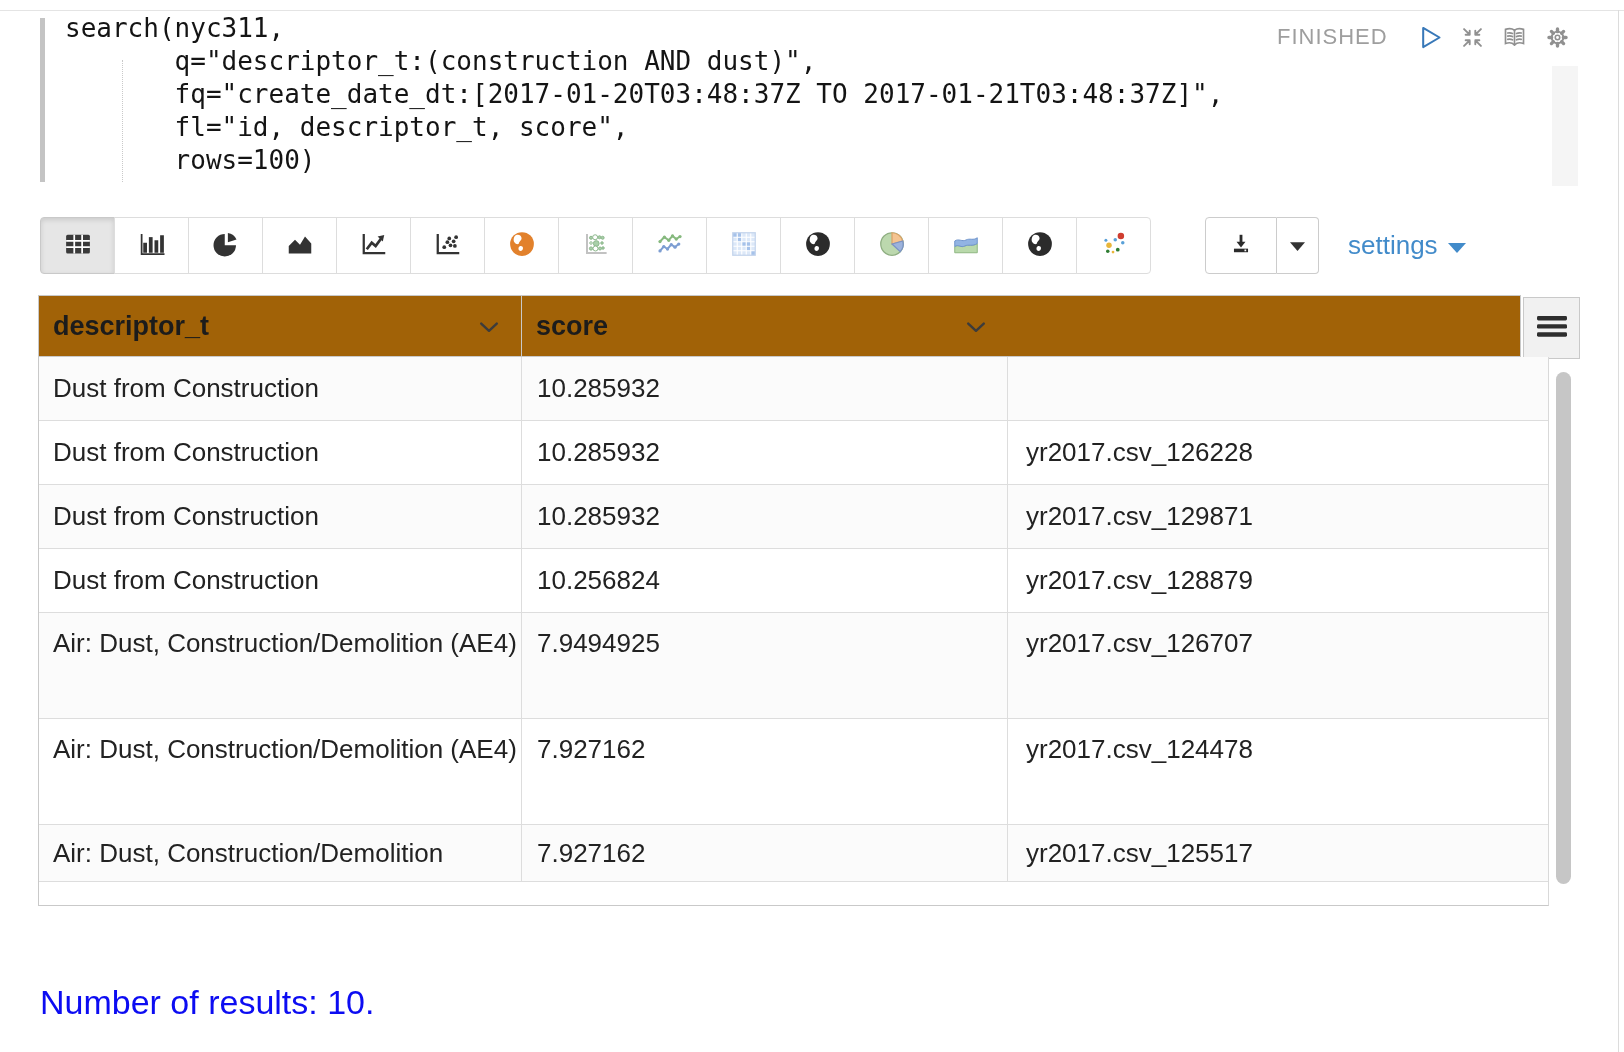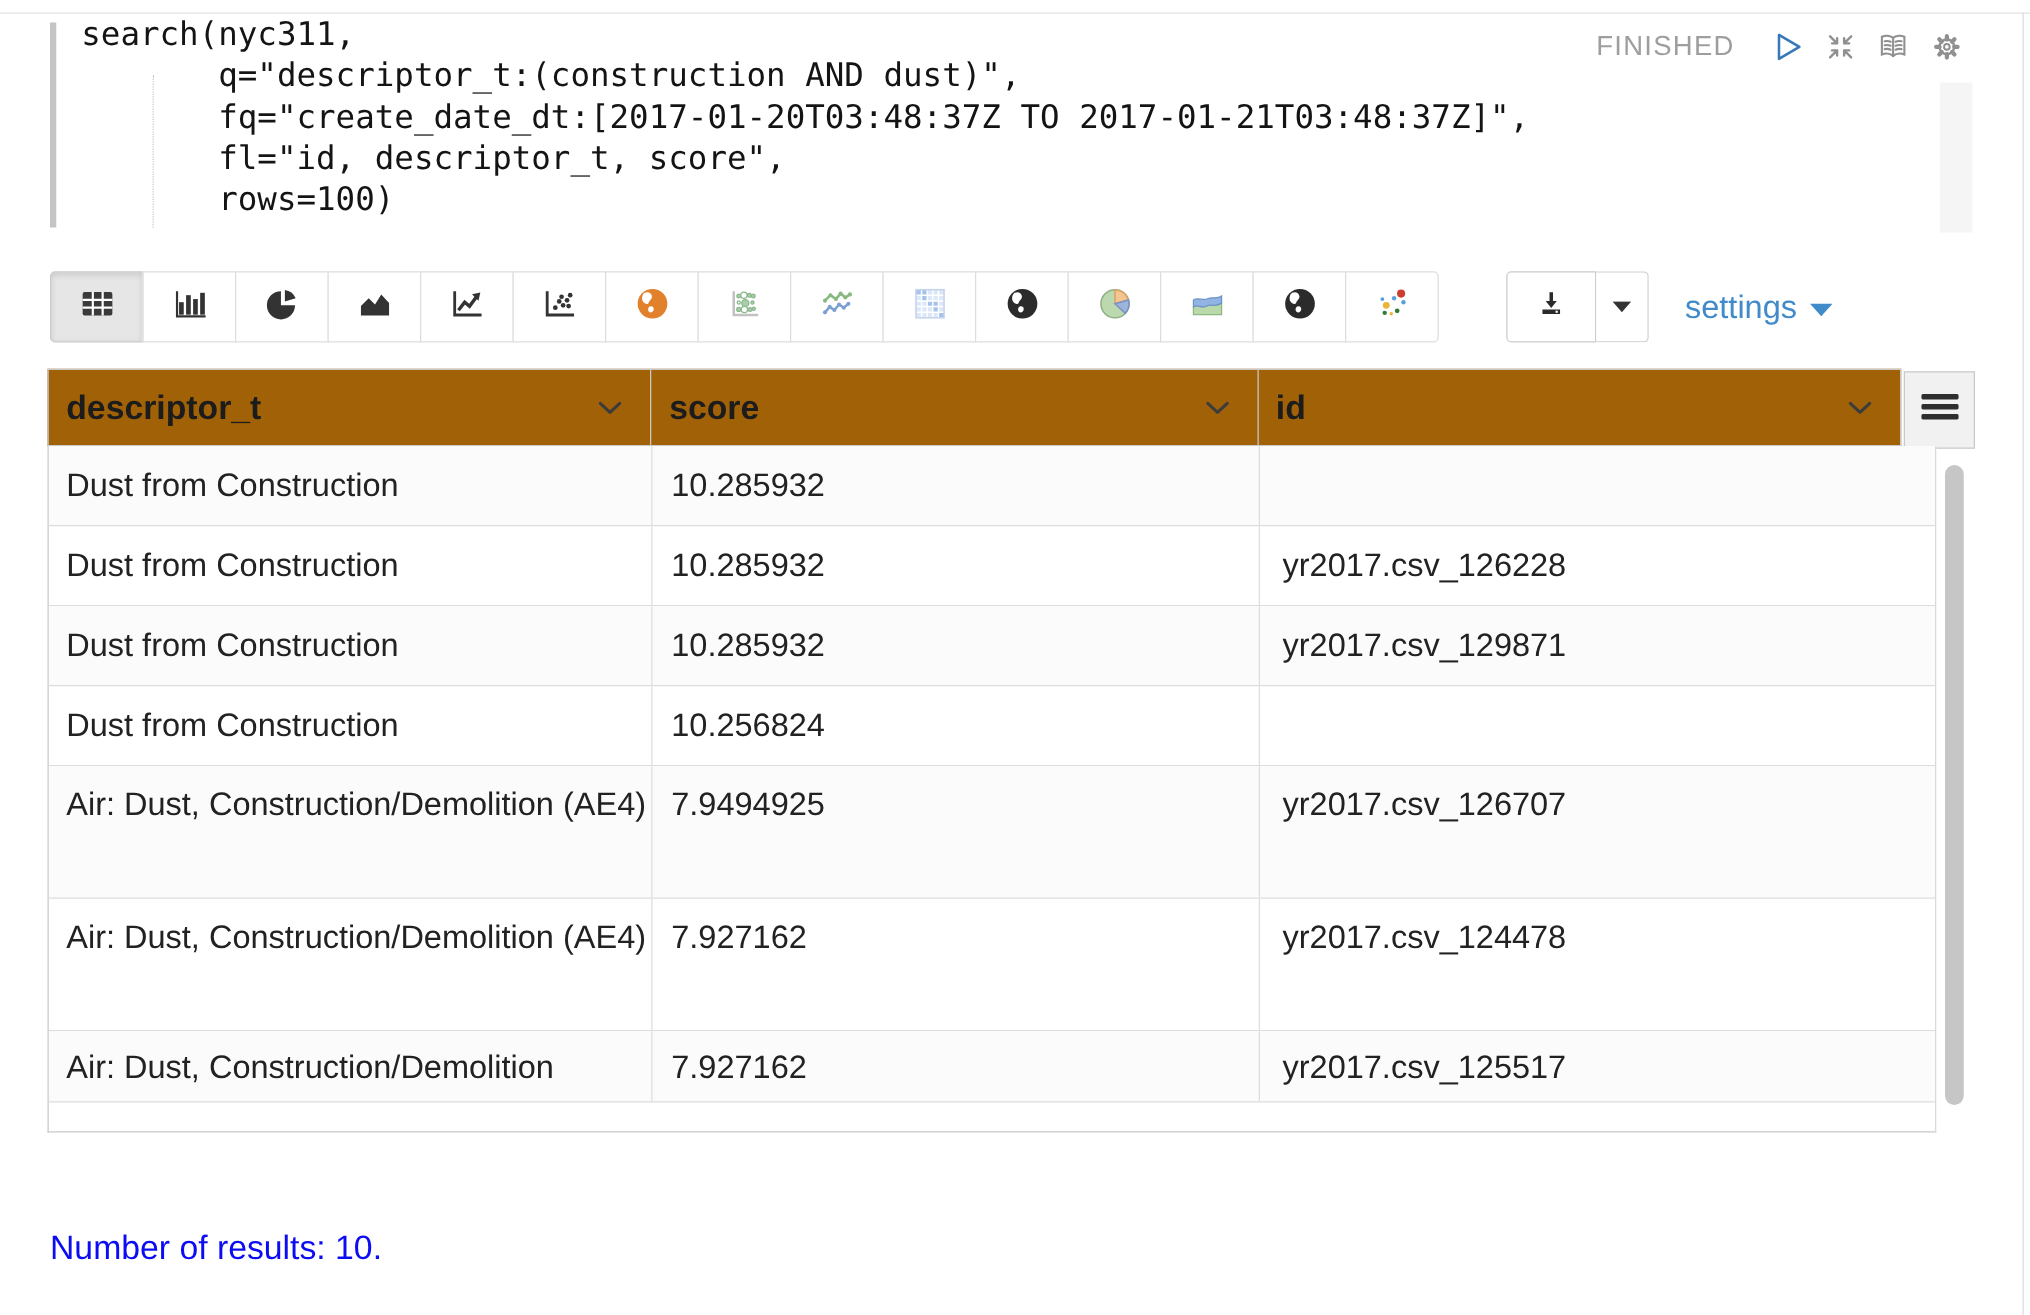--- a/index.html
+++ b/index.html
@@ -65,21 +65,21 @@
   .gcell { display:flex; align-items:center; font-size:26px; color:#222;
            border-right:1px solid #ddd; overflow:hidden; }
   .gc1 { width:483px; padding-left:14px; padding-right:2px; }
   .gc2 { width:486px; padding-left:15px; }
   .gc3 { width:526px; padding-left:18px; border-right:none; }
   .grow.tall { height:106px; }
   .grow.tall .gcell { align-items:flex-start; padding-top:12px; line-height:36px; }
   .grid-scrollthumb { position:absolute; left:1518px; top:77px; width:15px; height:512px;
                       background:#c6c6c6; border-radius:8px; cursor:grab; }
 
-  .footer-text { position:absolute; left:40px; top:983px; font-size:27px; color:#0c0cf2; }
+  .footer-text { position:absolute; left:40px; top:983px; font-size:34px; color:#0c0cf2; }
 </style>
 </head>
 <body>
 
 <div class="page">
   <div class="top-line"></div>
   <div class="right-line"></div>
 
   <div class="code-gutter"></div>
   <div class="indent-guide"></div>
@@ -355,28 +355,20 @@
         </span>
       </div>
       <div class="hcell hc2">
         <span class="hlabel">score</span>
         <span class="chev">
           <svg viewBox="0 0 18 10" width="20" height="13">
               <path d="M2 1.5 L9 8 L16 1.5" stroke="#3c3c3c" stroke-width="2.2" fill="none" stroke-linecap="round" stroke-linejoin="round"></path>
             </svg>
         </span>
       </div>
-      <div class="hcell hc3">
-        <span class="hlabel">id</span>
-        <span class="chev">
-          <svg viewBox="0 0 18 10" width="20" height="13">
-              <path d="M2 1.5 L9 8 L16 1.5" stroke="#3c3c3c" stroke-width="2.2" fill="none" stroke-linecap="round" stroke-linejoin="round"></path>
-            </svg>
-        </span>
-      </div>
     </div>
     <div class="menu-cell">
       <span>
         <svg viewBox="0 0 26 18" width="30" height="21" fill="#2e2e2e">
           <rect x="0" y="0" width="26" height="3.8" rx="1.2"></rect>
             <rect x="0" y="7" width="26" height="3.8" rx="1.2"></rect>
             <rect x="0" y="14" width="26" height="3.8" rx="1.2"></rect>
           </svg>
       </span>
     </div>
@@ -392,20 +384,21 @@
         <div class="gcell gc3">yr2017.csv_126228</div>
       </div>
       <div class="grow" style="height:64px;">
         <div class="gcell gc1">Dust from Construction</div>
         <div class="gcell gc2">10.285932</div>
         <div class="gcell gc3">yr2017.csv_129871</div>
       </div>
       <div class="grow" style="height:64px;">
         <div class="gcell gc1">Dust from Construction</div>
         <div class="gcell gc2">10.256824</div>
+        <div class="gcell gc3">yr2017.csv_128879</div>
       </div>
       <div class="grow tall">
         <div class="gcell gc1">Air: Dust, Construction/Demolition (AE4)</div>
         <div class="gcell gc2">7.9494925</div>
         <div class="gcell gc3">yr2017.csv_126707</div>
       </div>
       <div class="grow tall">
         <div class="gcell gc1">Air: Dust, Construction/Demolition (AE4)</div>
         <div class="gcell gc2">7.927162</div>
         <div class="gcell gc3">yr2017.csv_124478</div>

